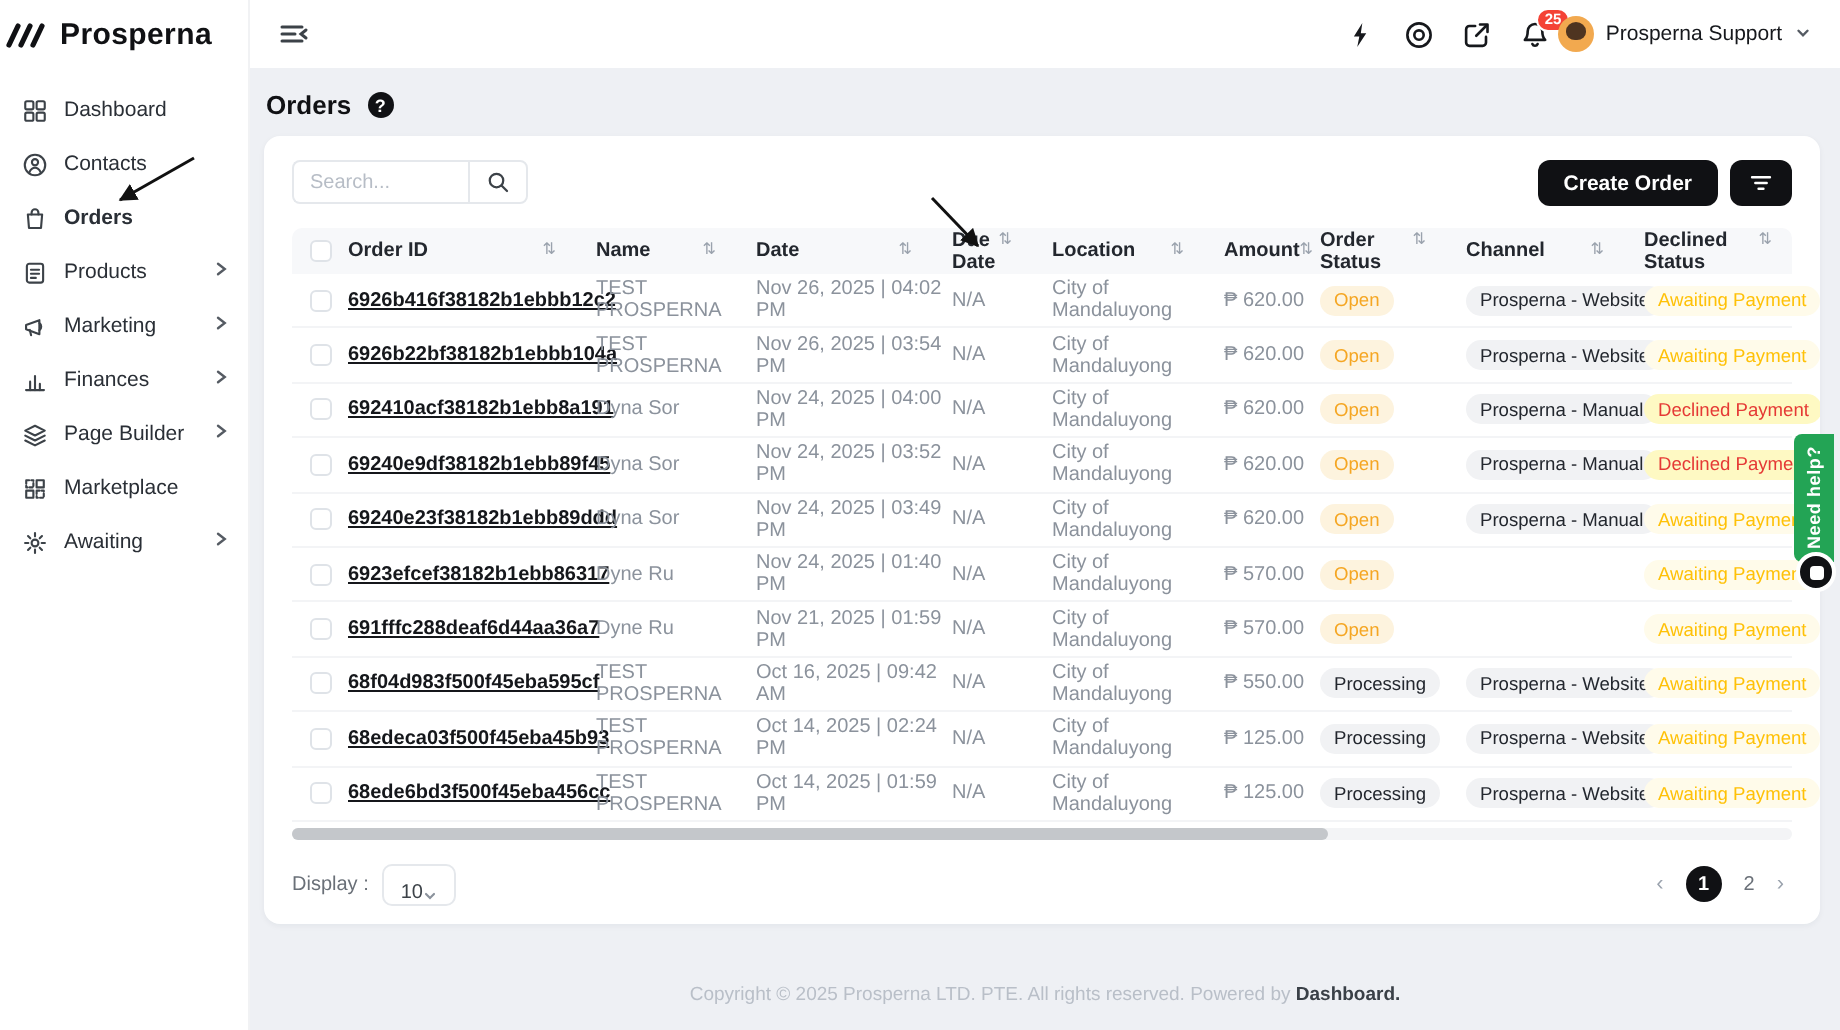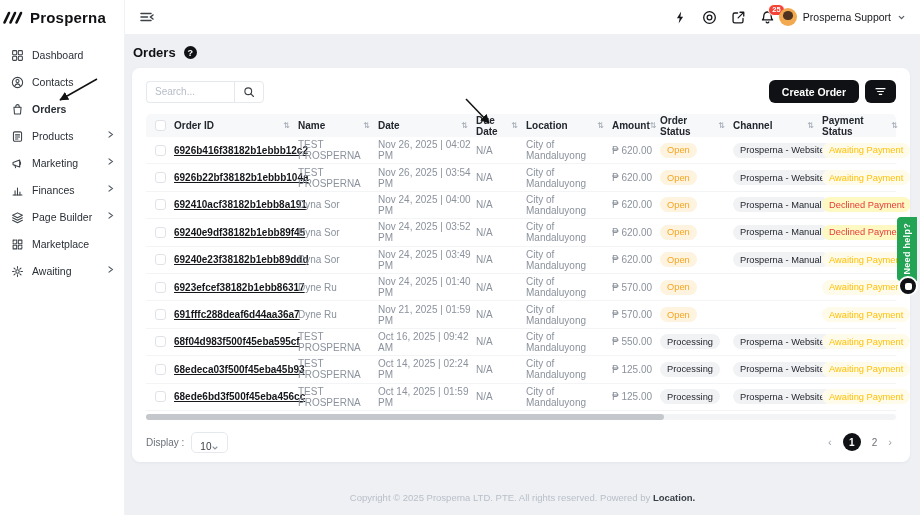--- a/index.html
+++ b/index.html
@@ -34,35 +34,35 @@
   .profile .chev svg{width:9px;height:9px;fill:none;stroke:#555b63;stroke-width:1.6;stroke-linecap:round}
 
   
   .main{position:absolute;left:125px;top:34px;right:0;bottom:0;background:#eef0f4}
   .page-head{display:flex;align-items:center;gap:8px;padding:11px 0 8px 8px}
   .page-title{font-size:13px;font-weight:bold;color:#101114}
   .help-icon{width:13px;height:13px;border-radius:50%;background:#101114;color:#fff;font-size:9px;font-weight:bold;display:flex;align-items:center;justify-content:center;cursor:pointer}
 
   .card{position:absolute;left:7px;right:10px;top:34px;bottom:53px;background:#fff;border-radius:8px;box-shadow:0 1px 3px rgba(20,30,50,.05);padding:12px 14px;display:flex;flex-direction:column;overflow:hidden}
 
-  .controls{display:flex;align-items:center}
+  .controls{display:flex;}
   .search-group{display:flex}
   .search-input{width:88px;height:22px;border:1px solid #e5e8ec;border-right:none;border-radius:4px 0 0 4px;padding:0 8px;font-size:10px;color:#333;outline:none;font-family:inherit}
   .search-input::placeholder{color:#b7bdc6}
   .search-btn{width:30px;height:22px;border:1px solid #e5e8ec;border-radius:0 4px 4px 0;background:#fff;display:flex;align-items:center;justify-content:center;cursor:pointer}
   .search-btn svg{width:12px;height:12px;fill:none;stroke:#3c4248;stroke-width:1.5;stroke-linecap:round}
   .controls-right{margin-left:auto;display:flex;gap:6px}
   .btn-dark{background:#101114;color:#fff;font-size:10.5px;font-weight:bold;border:none;border-radius:6px;height:23px;padding:0 13px;cursor:pointer;font-family:inherit}
   .btn-filter{width:31px;height:23px;background:#101114;border:none;border-radius:6px;display:flex;align-items:center;justify-content:center;cursor:pointer}
   .btn-filter svg{width:13px;height:13px;fill:none;stroke:#fff;stroke-width:1.5;stroke-linecap:round}
 
   
   .table-wrap{margin-top:11px}
   .thead{display:flex;align-items:center;background:#f7f8fa;border-radius:5px 5px 0 0;height:23px;font-size:10px;font-weight:bold;color:#23272e}
-  .th{display:flex;align-items:center;justify-content:space-between;padding-right:8px;cursor:pointer}
+  .th{display:flex;align-items:flex-start;justify-content:space-between;padding-right:20px;cursor:pointer}
   .sort{color:#9aa2ad;font-size:8px;font-weight:normal}
   .tr{display:flex;align-items:center;height:27.4px;border-bottom:1px solid #f3f4f6;font-size:10px;color:#8b929c}
   .col-check{width:28px;display:flex;justify-content:center;flex:0 0 auto}
   .checkbox{width:11px;height:11px;border:1px solid #dfe3e8;border-radius:3px;background:#fff;cursor:pointer}
   .col-orderid{width:124px;flex:0 0 auto}
   a.col-orderid{font-weight:bold;color:#15171b;text-decoration:underline;cursor:pointer}
   .col-name{width:80px;flex:0 0 auto}
   .col-date{width:98px;flex:0 0 auto}
   .col-due{width:50px;flex:0 0 auto}
   .col-loc{width:86px;flex:0 0 auto}
@@ -334,21 +334,21 @@
           </span>
           <span class="th col-ostatus">
             <span>Order Status</span>
             <span class="sort">⇅</span>
           </span>
           <span class="th col-channel">
             <span>Channel</span>
             <span class="sort">⇅</span>
           </span>
           <span class="th col-pstatus">
-            <span>Payment Status</span>
+            <span>Declined Status</span>
             <span class="sort">⇅</span>
           </span>
         </div>
       <div class="tbody">
           <div class="tr">
             <span class="col-check">
               <span class="checkbox"></span>
             </span>
             <a class="col-orderid">6926b416f38182b1ebbb12c2</a>
             <span class="col-name">TEST PROSPERNA</span>
@@ -505,21 +505,21 @@
           <span class="pg-arrow">‹</span>
           <span class="pg-num current">1</span>
           <span class="pg-num">2</span>
           <span class="pg-arrow">›</span>
         </div>
     </div>
   </section>
 
   <div class="footer">
     <span>Copyright © 2025 Prosperna LTD. PTE. All rights reserved. Powered by</span>
-    <b>Location.</b>
+    <b>Dashboard.</b>
   </div>
 </main>
 
 <div class="help-tab">
   <span>Need help?</span>
 </div>
 <div class="chat-btn">
     <i></i>
   </div>
 

